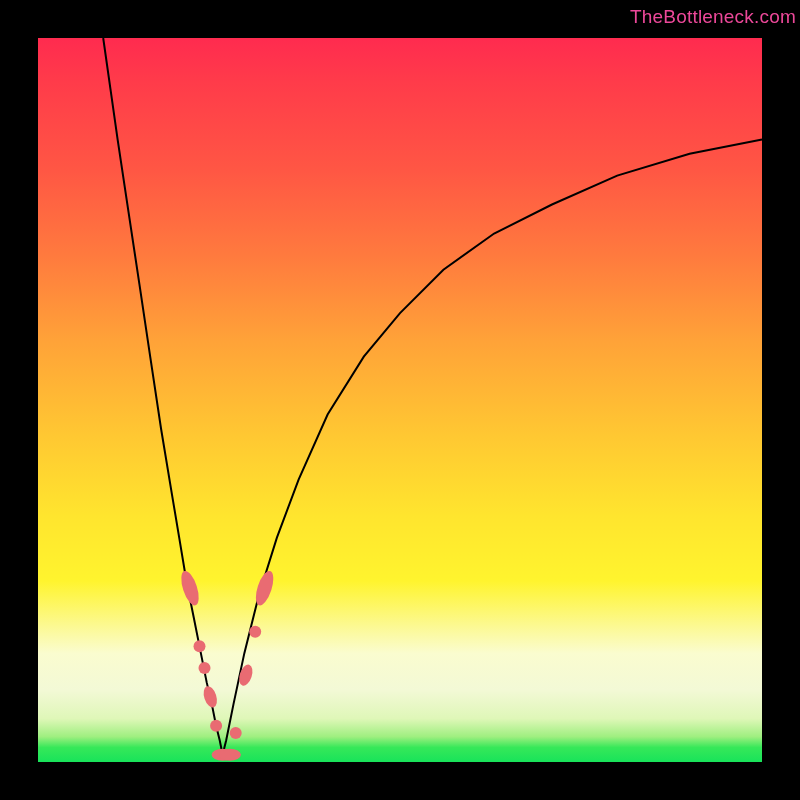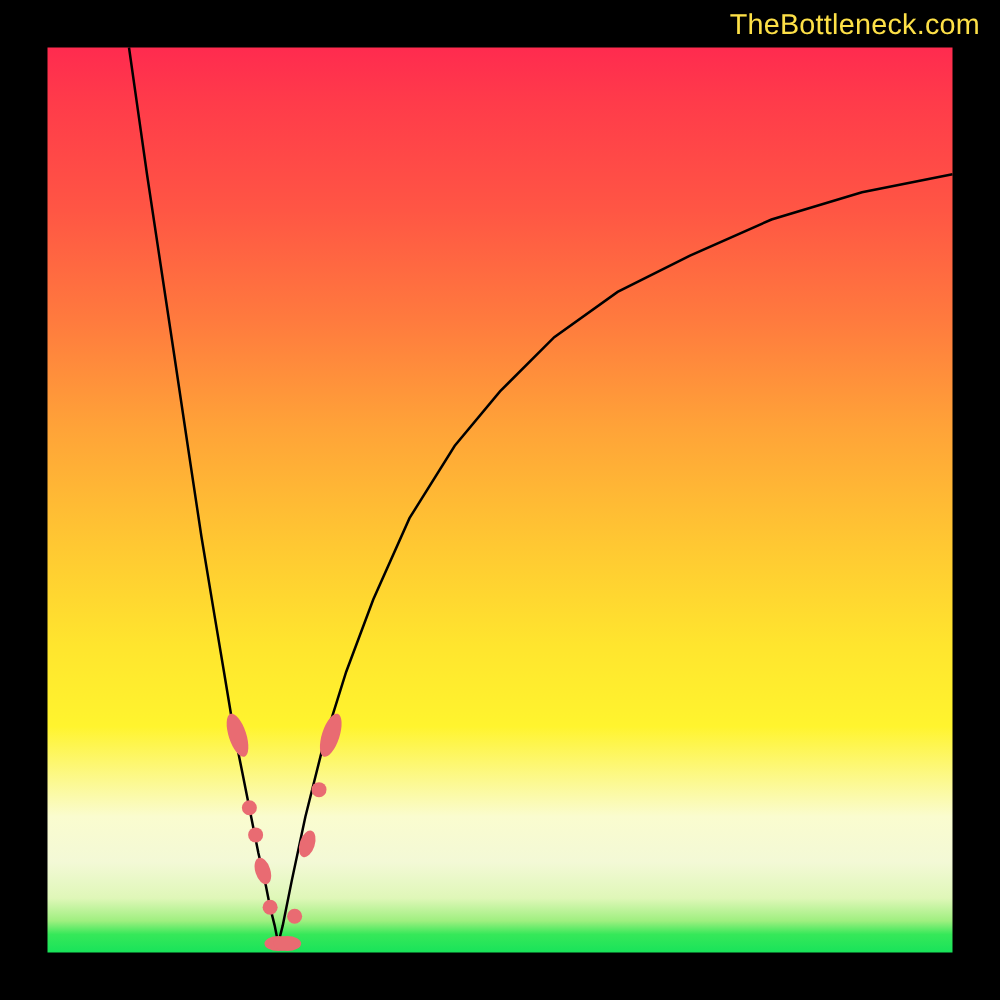--- a/index.html
+++ b/index.html
@@ -40,23 +40,23 @@
       #f3f9d6 90%,
       #dff7b8 94%,
       #9fef80 96.5%,
       #36e859 98%,
       #18e35a 100%
     );
   }
   .watermark {
     position: absolute;
     top: 6px;
-    right: 16px;
-    color: #fde047;
-    font-size: 23px;
+    right: 4px;
+    color: #ec4899;
+    font-size: 19px;
     font-weight: 500;
     letter-spacing: 0.2px;
     user-select: none;
   }
   svg.curves {
     position: absolute;
     left: 0;
     top: 0;
     width: 724px;
     height: 724px;

